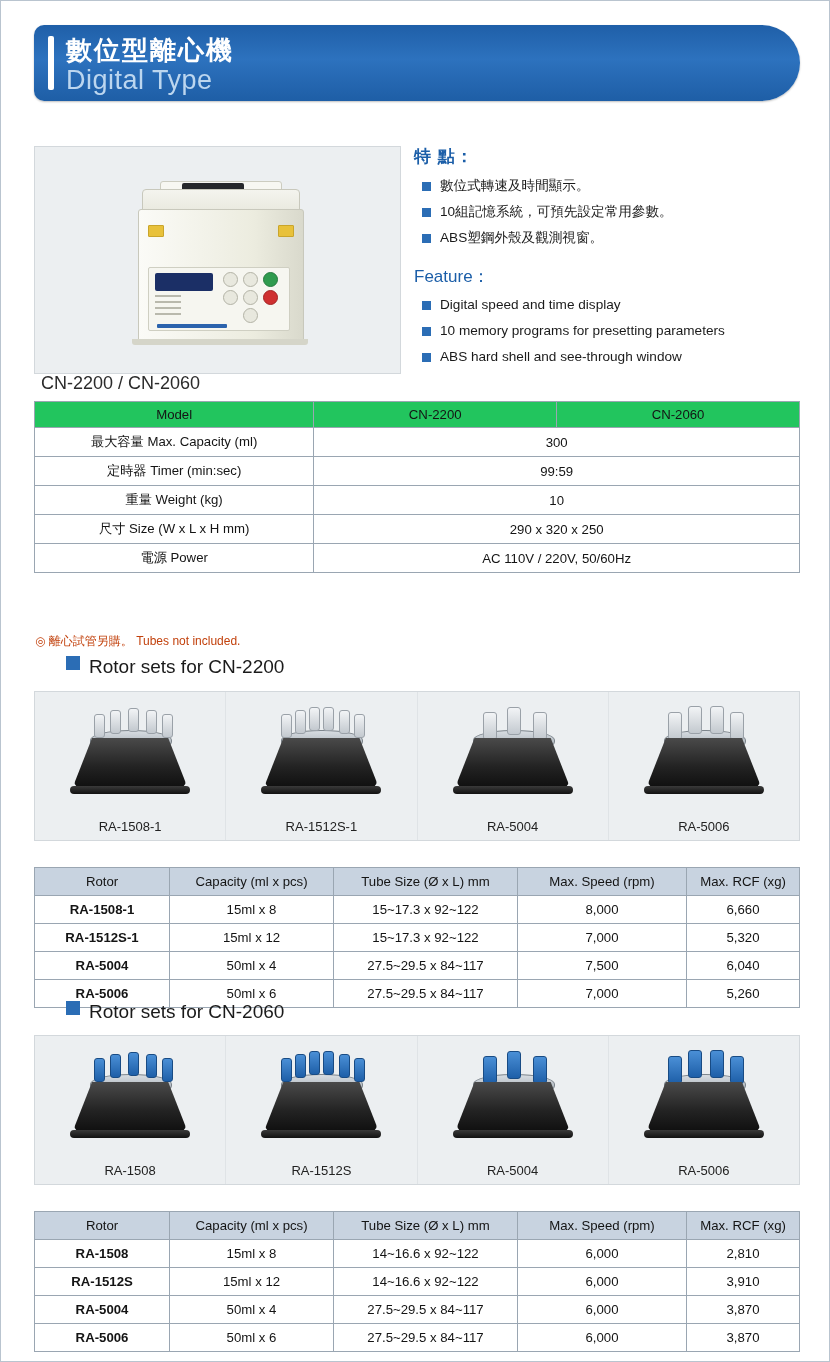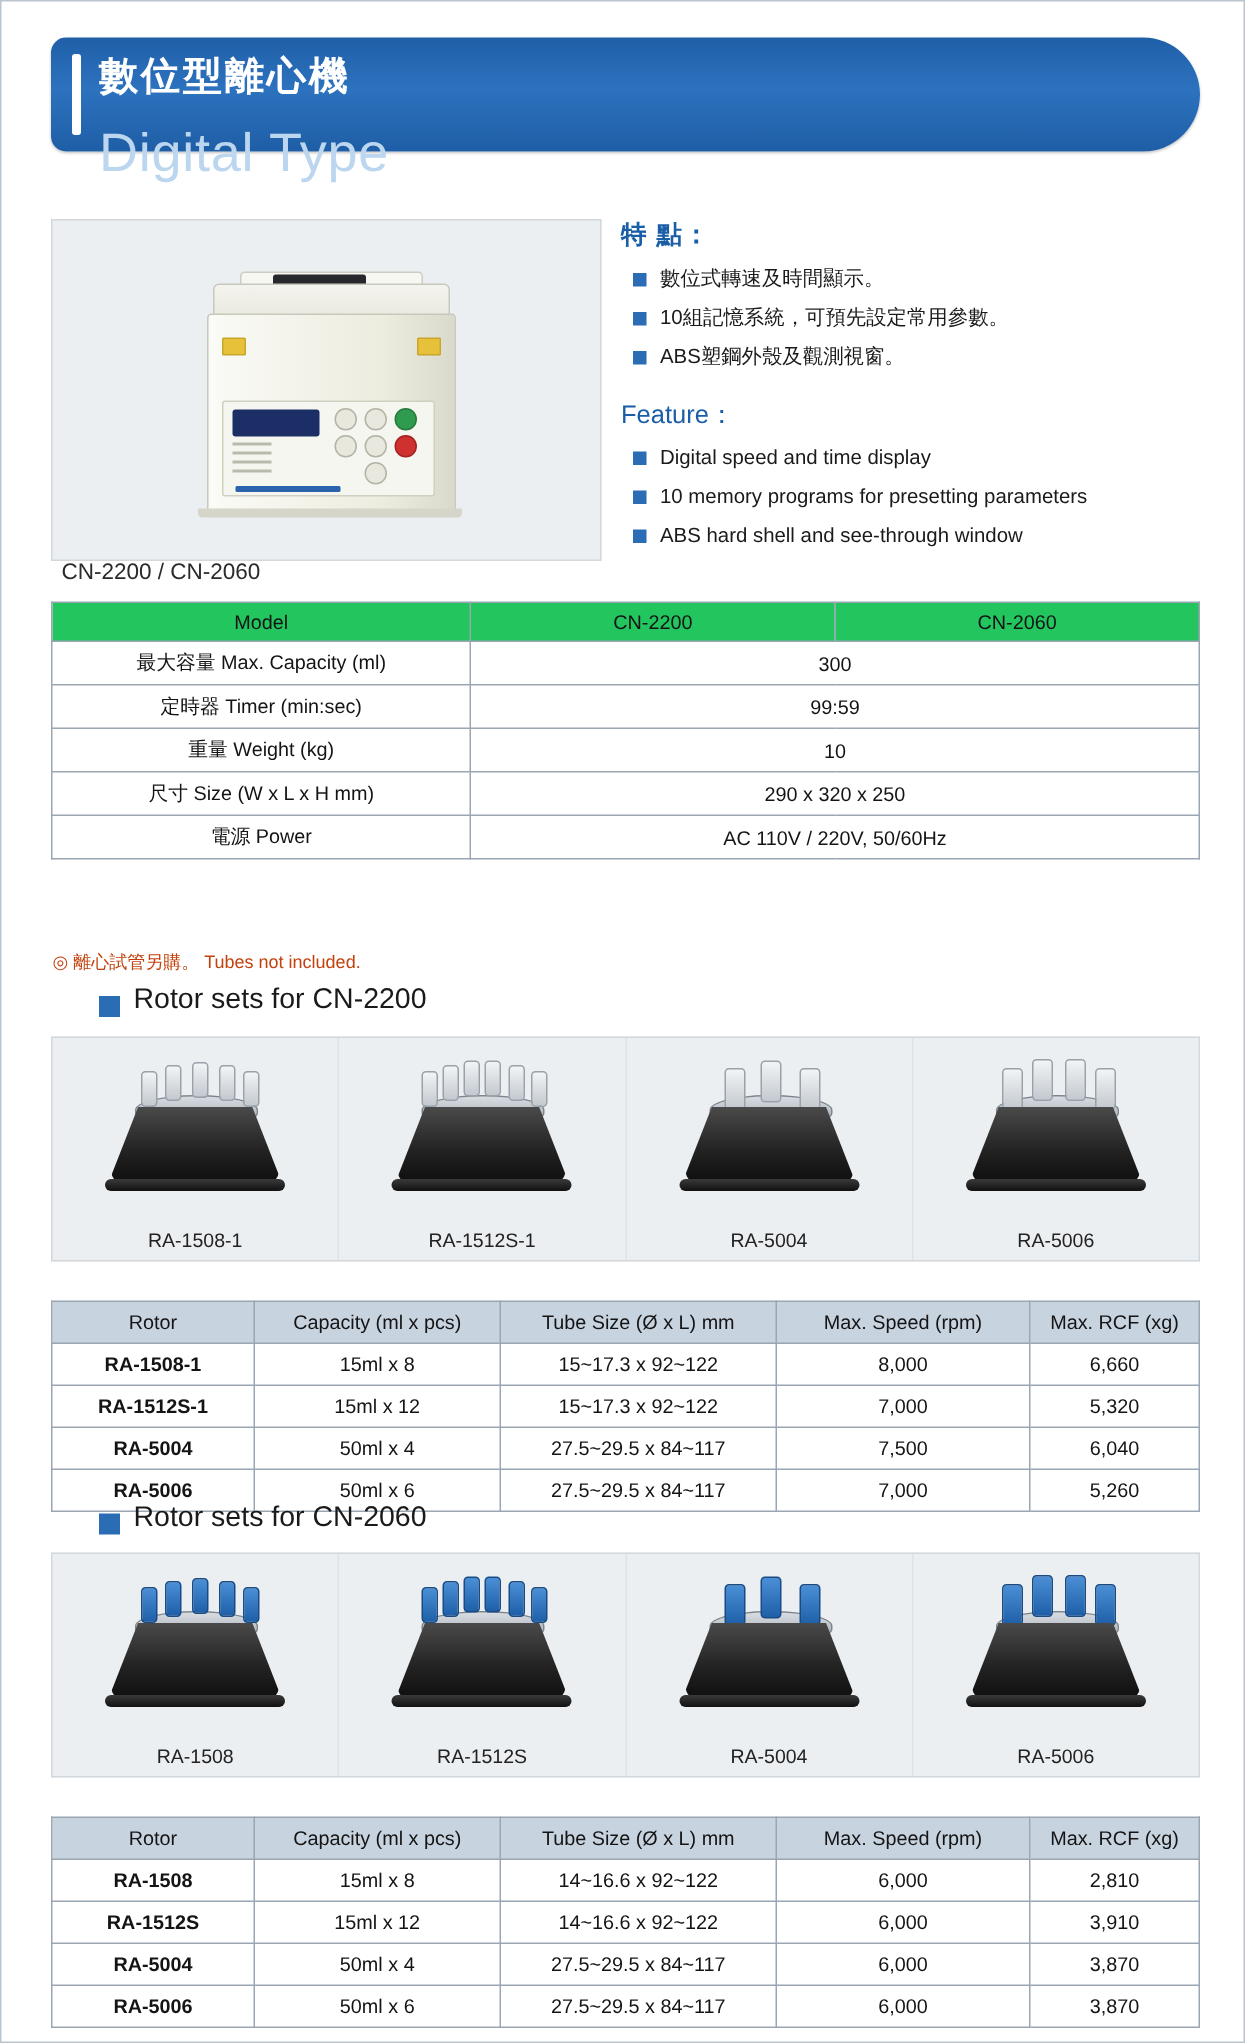--- a/index.html
+++ b/index.html
@@ -26,22 +26,22 @@
   }
   .banner-bar{
     position:absolute;left:14px;top:11px;width:6px;height:54px;
     background:#ffffff;border-radius:2px;
   }
   .banner-title-cn{
     position:absolute;left:32px;top:8px;
     font-size:26px;color:#ffffff;font-weight:bold;letter-spacing:2px;
   }
   .banner-title-en{
-    position:absolute;left:32px;top:56px;
-    font-size:36px;color:#bcd6ef;font-weight:normal;letter-spacing:.5px;
+    position:absolute;left:32px;top:40px;
+    font-size:27px;color:#bcd6ef;font-weight:normal;letter-spacing:.5px;
   }
   
   .photo-box{
     position:absolute;left:33px;top:145px;width:367px;height:228px;
     background:#eceff1;border:1px solid #d3d8dc;box-sizing:border-box;
   }
   .machine{
     position:absolute;left:95px;top:20px;width:180px;height:180px;
   }
   .m-body{
@@ -78,40 +78,40 @@
   .m-brand{
     position:absolute;left:8px;top:56px;width:70px;height:4px;background:#2b63ad;border-radius:1px;
   }
   .m-foot{
     position:absolute;left:2px;top:172px;width:176px;height:6px;background:#d5d5c9;border-radius:0 0 3px 3px;
   }
   .m-tag{
     position:absolute;width:14px;height:10px;background:#e8c13a;border:1px solid #c9a52b;border-radius:1px;
   }
   .photo-caption{
-    position:absolute;left:40px;top:372px;font-size:15px;color:#2b2b2b;
+    position:absolute;left:40px;top:372px;font-size:18px;color:#2b2b2b;
   }
   
   .features{position:absolute;left:413px;top:144px;width:390px;}
   .feat-head-cn{font-size:17px;font-weight:bold;color:#1b5ea8;margin:0 0 10px 0;letter-spacing:1px;}
   .feat-head-en{font-size:17px;font-weight:normal;color:#1b5ea8;margin:18px 0 9px 0;}
   .feat-item{display:flex;align-items:flex-start;margin-bottom:9px;font-size:13.6px;color:#1a1a1a;line-height:1.25;}
   .sq{display:inline-block;width:9px;height:9px;background:#2b6db5;margin:4px 9px 0 8px;flex:0 0 auto;}
   .feat-item.cn{font-size:13.6px;}
   
   .tbl{position:absolute;border-collapse:collapse;font-size:13.2px;}
   .tbl td,.tbl th{border:1px solid #9aa6b2;padding:5px 4px;text-align:center;font-weight:normal;color:#141414;}
   .tbl thead th{background:#22c55e;font-weight:normal;}
   #spec-table{left:33px;top:400px;width:766px;}
   #spec-table td.rowhead{text-align:center;}
   .note{
     position:absolute;left:34px;top:632px;font-size:12px;color:#c2410c;
   }
   
-  .sec{position:absolute;display:flex;align-items:flex-end;padding-left:32px;}
+  .sec{position:absolute;display:flex;align-items:flex-start;padding-left:32px;}
   .sec .sq2{width:14px;height:14px;background:#2b6db5;margin-right:9px;}
   .sec .txt{font-size:19px;color:#1a1a1a;}
   
   .rotorstrip{position:absolute;left:33px;width:766px;height:150px;background:#eceff1;border:1px solid #d3d8dc;box-sizing:border-box;display:flex;}
   .rcell{flex:1;position:relative;border-right:1px solid #dfe3e6;}
   .rcell:last-child{border-right:none;}
   .rlabel{position:absolute;bottom:6px;left:0;right:0;text-align:center;font-size:13px;color:#222;}
   .rotor{position:absolute;left:50%;top:18px;transform:translateX(-50%);width:128px;height:88px;}
   .r-cone{
     position:absolute;left:8px;top:28px;width:112px;height:52px;

